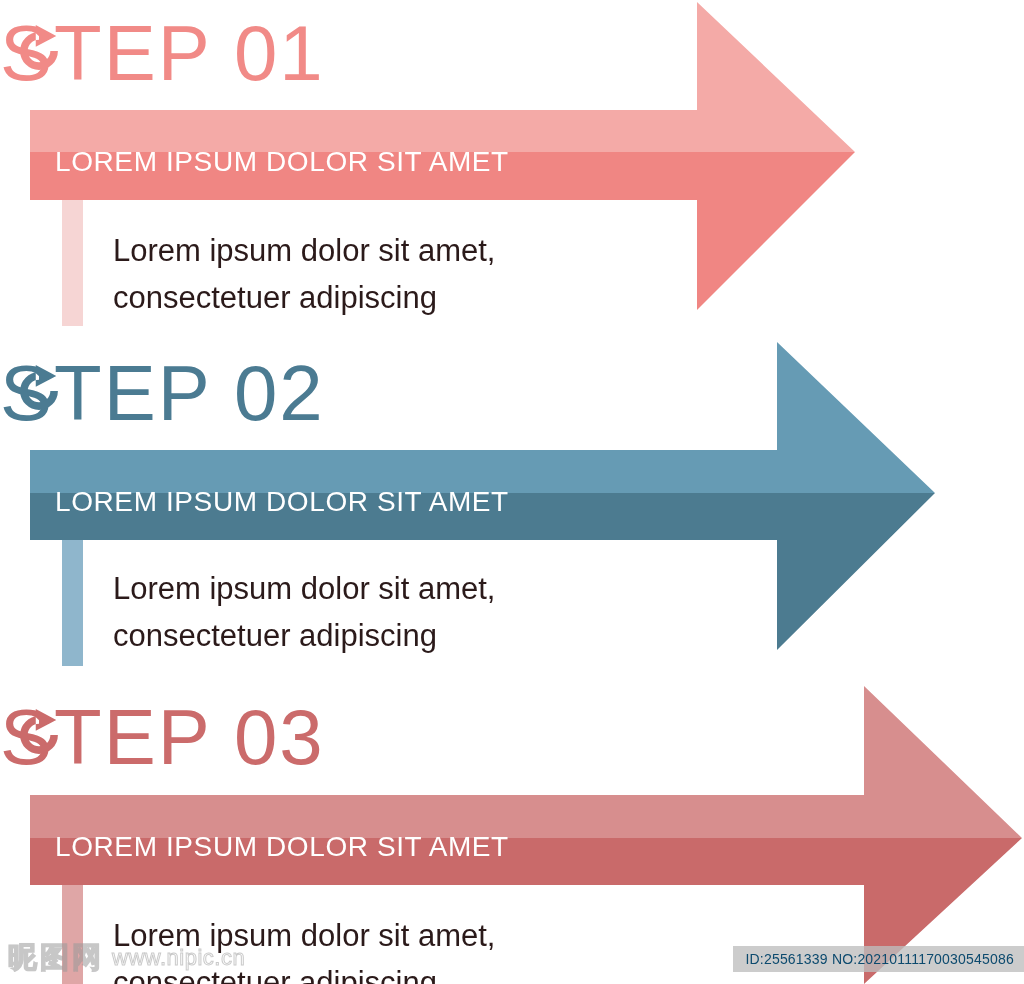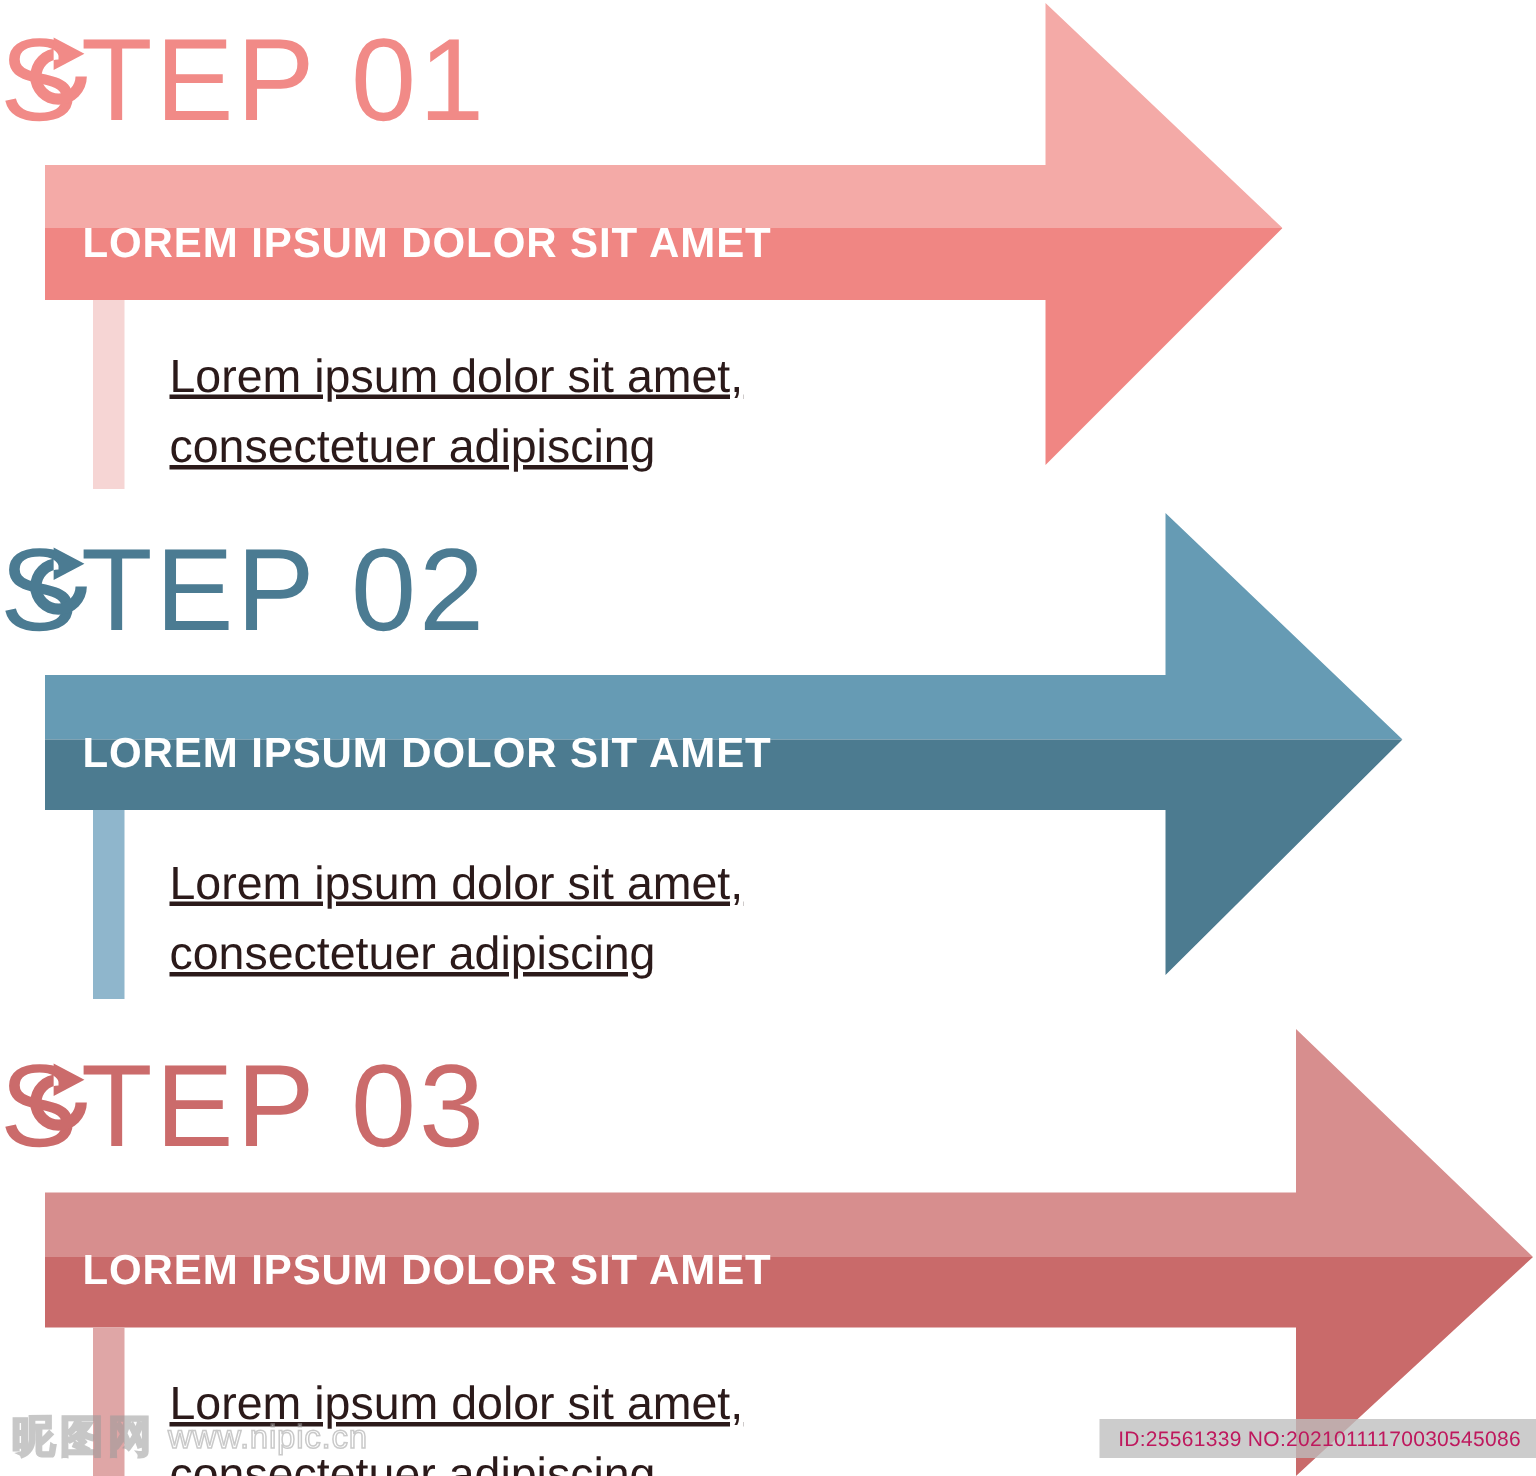--- a/index.html
+++ b/index.html
@@ -56,21 +56,21 @@
     width: 1024px;
   }
   .arrow-wrap svg { display: block; }
 
   
   .bar-caption {
     position: absolute;
     color: #ffffff;
     font-family: "Liberation Sans", sans-serif;
     font-size: 28px;
-    font-weight: 700;
+    font-weight: 400;
     letter-spacing: 0.6px;
     white-space: nowrap;
     user-select: none;
   }
 
   
   .connector {
     position: absolute;
     width: 21px;
   }
@@ -78,21 +78,20 @@
   
   .step-body {
     position: absolute;
     color: #2b1a1a;
     font-family: "Liberation Sans", sans-serif;
     font-size: 31px;
     font-weight: 400;
     line-height: 47px;
     white-space: pre-line;
     user-select: none;
-    text-decoration: underline;
   }
 
   
   #watermark {
     position: absolute;
     left: 8px;
     bottom: 6px;
     display: flex;
     align-items: center;
     gap: 8px;
@@ -117,21 +116,21 @@
     -webkit-text-stroke: 1px #9e9e9e;
     letter-spacing: 0.5px;
   }
 
   
   #id-badge {
     position: absolute;
     right: 0px;
     bottom: 12px;
     background: rgba(190,190,190,0.78);
-    color: #be185d;
+    color: #0c4a6e;
     font-family: "Liberation Sans", sans-serif;
     font-size: 14px;
     letter-spacing: 0.2px;
     padding: 5px 10px 5px 12px;
     white-space: nowrap;
     user-select: none;
   }
 </style>
 </head>
 <body>

